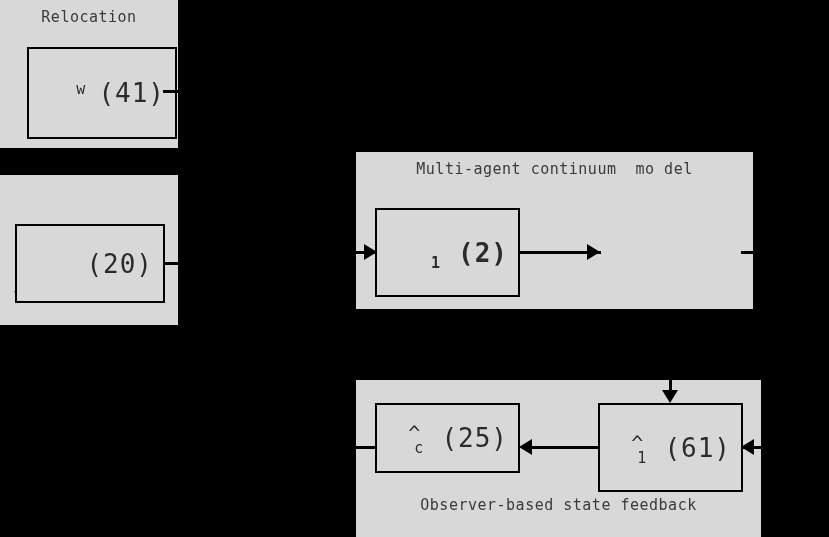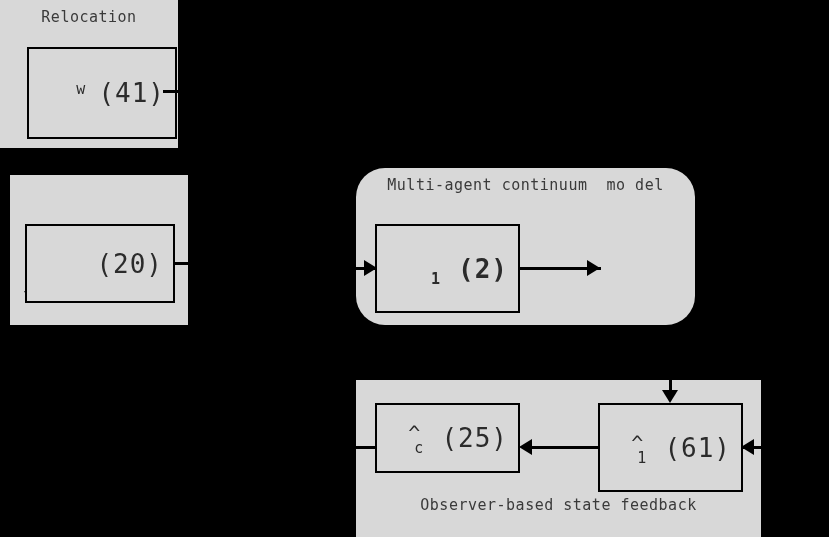--- a/index.html
+++ b/index.html
@@ -120,34 +120,34 @@
     <div class="panel-caption caption-top">Relocation</div>
     <div class="blk" style="left:27px; top:40px; width:150px; height:92px;margin-top:7px;">
       <div class="blk-label">
         <span class="sup">w</span><span class="gap"></span><span>(41)</span>
       </div>
     </div>
 
     <div class="wire wire-h" style="left:163px; top:90px; width:15px;"></div>
   </div>
 
-  <div class="panel" style="left:10px; top:175px; width:178px; height:150px;">
+  <div class="panel" style="left:0px; top:175px; width:178px; height:150px;">
     <div class="panel-caption caption-two-line">
       <div>Traj.planning</div>
       <div>feedforw.control</div>
     </div>
     <div class="blk" style="left:15px; top:49px; width:150px; height:79px;">
       <div class="blk-label">
         <span>(20)</span>
       </div>
     </div>
     <div class="wire wire-h" style="left:163px; top:87px; width:15px;"></div>
   </div>
 
-  <div class="panel" style="left:356px; top:168px; width:339px; height:157px;border-radius:29px;">
+  <div class="panel" style="left:356px; top:152px; width:397px; height:157px;">
     <div class="panel-caption caption-top">Multi-agent continuum  mo del</div>
 
     <div class="blk" style="left:19px; top:56px; width:145px; height:89px;font-weight:bold;">
       <div class="blk-label">
         <span class="sub">1</span><span class="gap"></span><span>(2)</span>
       </div>
     </div>
 
 
     <div class="wire wire-h" style="left:0px; top:99px; width:21px;"></div>

